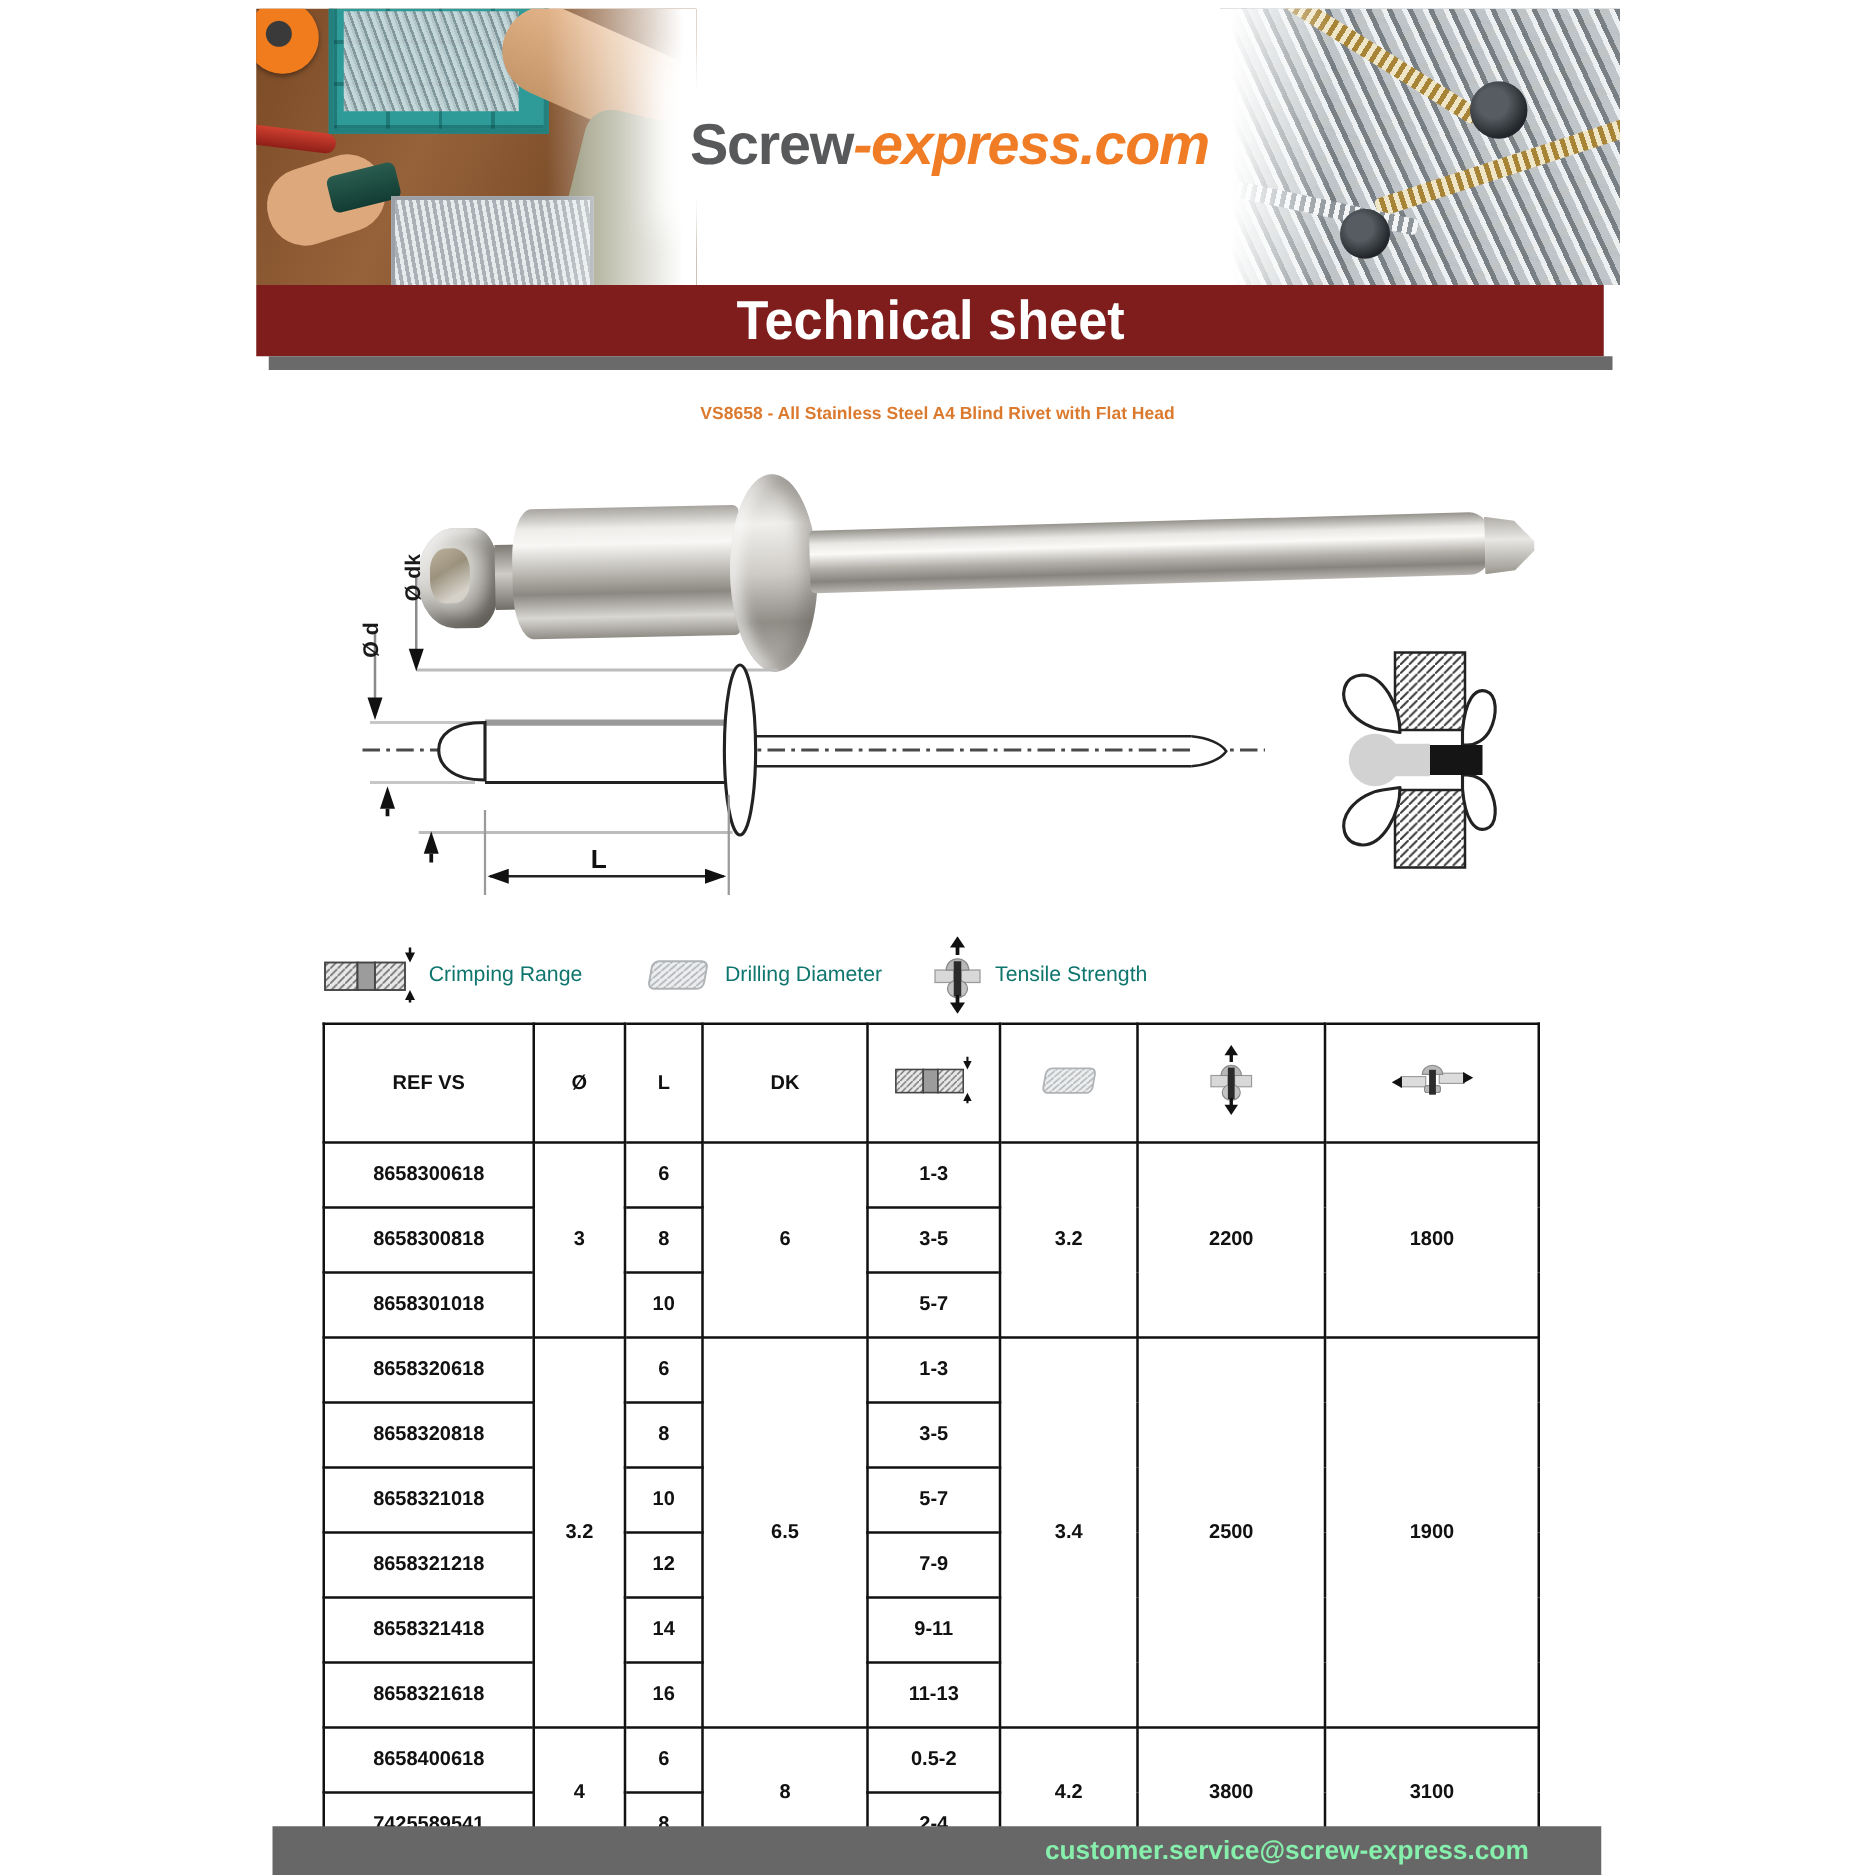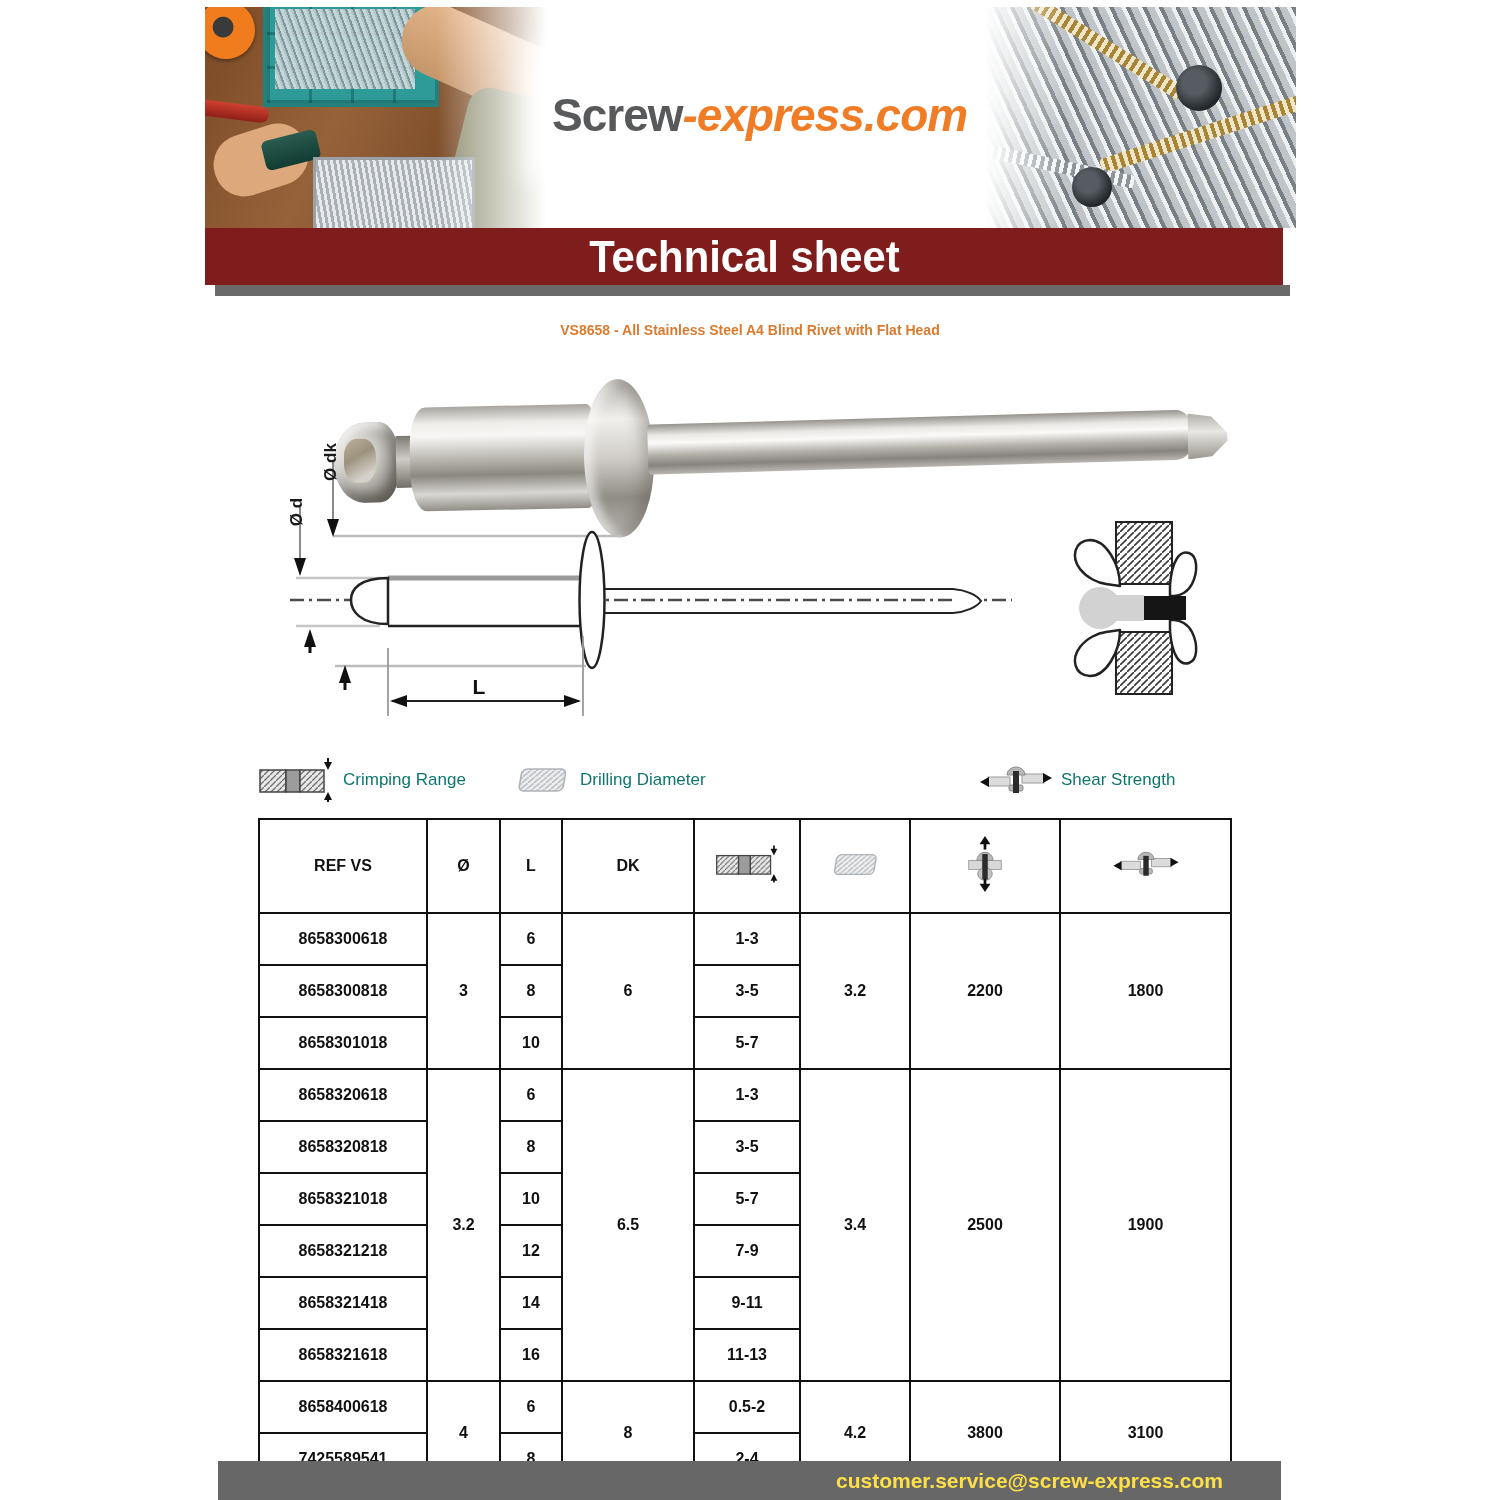--- a/index.html
+++ b/index.html
@@ -41,21 +41,21 @@
   .logo{position:absolute;left:552px;top:72px;width:410px;height:86px;display:flex;align-items:center;background:#fff;box-shadow:0 0 28px 24px #fff;}
   .logo-text{font-size:46px;font-weight:bold;letter-spacing:-1px;white-space:nowrap;}
   .logo-screw{color:#58595B;}
   .logo-express{color:#F07D26;font-style:italic;}
 
   
   .banner{position:absolute;left:205px;top:228px;width:1078px;height:57px;background:#7f1d1d;display:flex;align-items:center;justify-content:center;}
   .banner-title{color:#ffffff;font-size:44px;font-weight:bold;letter-spacing:0px;transform:scaleX(.95);}
   .accent-bar{position:absolute;left:215px;top:285px;width:1075px;height:11px;background:#6a6a6a;}
   .footer-bar{position:absolute;left:218px;top:1461px;width:1063px;height:39px;background:#676767;display:flex;align-items:center;justify-content:flex-end;padding-right:58px;box-sizing:border-box;}
-  .footer-email{color:#fde047;font-size:21px;font-weight:bold;letter-spacing:0px;}
+  .footer-email{color:#86efac;font-size:21px;font-weight:bold;letter-spacing:0px;}
 
   
   .product-title{position:absolute;left:205px;top:322px;width:1090px;text-align:center;color:#DB7A2E;font-size:14px;font-weight:bold;}
 
   
   .rivet-photo{position:absolute;left:322px;top:372px;width:912px;height:168px;transform:rotate(-1.2deg);}
   .rivet-photo div{position:absolute;}
   .rp-head{left:12px;top:42px;width:66px;height:80px;border-radius:45% 30% 30% 45%/50%;
      background:radial-gradient(ellipse at 35% 40%,#f2f1ee 0%,#c9c7c2 35%,#8d8a84 70%,#6e6b65 100%);
      box-shadow:inset -6px -8px 12px rgba(60,55,50,.5),inset 4px 6px 10px rgba(255,255,255,.8);}
@@ -225,31 +225,33 @@
     <span class="legend-label">Crimping Range</span>
   </div>
   <div class="legend-item li-2">
     <svg width="58" height="30" viewBox="0 0 58 30">
       <g transform="skewX(-10)">
           <rect x="10" y="4" width="44" height="22" rx="5" fill="url(#pat-hatch-light)" stroke="#b0b3b6" stroke-width="1.6"></rect>
         </g>
     </svg>
     <span class="legend-label">Drilling Diameter</span>
   </div>
-  <div class="legend-item li-4">
-    <svg width="72" height="42" viewBox="0 0 72 42">
-      <rect x="8" y="18" width="22" height="9" fill="#dcdcdc" stroke="#9a9a9a"></rect>
-      <rect x="42" y="15" width="22" height="9" fill="#dcdcdc" stroke="#9a9a9a"></rect>
-      <path d="M27,16 A9,8 0 0 1 45,16 Z" fill="#b8b8b8" stroke="#8a8a8a"></path>
-      <rect x="29" y="26" width="14" height="6" rx="2" fill="#b8b8b8" stroke="#8a8a8a"></rect>
-      <rect x="33" y="12" width="6" height="22" fill="#2b2b2b"></rect>
-      <polygon points="0,23 9,18 9,28" fill="#111"></polygon>
-      <polygon points="72,19 63,14 63,24" fill="#111"></polygon>
+  <div class="legend-item li-3">
+    <svg width="42" height="62" viewBox="0 0 42 62">
+      <polygon points="21,0 15,9 27,9" fill="#111"></polygon>
+        <line x1="21" y1="7" x2="21" y2="15" stroke="#111" stroke-width="3"></line>
+      <rect x="3" y="27" width="15" height="10" fill="#d8d8d8" stroke="#9a9a9a"></rect>
+      <rect x="24" y="27" width="15" height="10" fill="#d8d8d8" stroke="#9a9a9a"></rect>
+      <path d="M12,27 A9,9 0 0 1 30,27 Z" fill="#b8b8b8" stroke="#8a8a8a"></path>
+      <ellipse cx="21" cy="42" rx="8" ry="7" fill="#c4c4c4" stroke="#8a8a8a"></ellipse>
+      <rect x="18" y="20" width="6" height="28" fill="#2b2b2b"></rect>
+      <polygon points="21,62 15,53 27,53" fill="#111"></polygon>
+        <line x1="21" y1="47" x2="21" y2="55" stroke="#111" stroke-width="3"></line>
     </svg>
-    <span class="legend-label">Shear Strength</span>
+    <span class="legend-label">Tensile Strength</span>
   </div>
 
   <table class="spec-table">
     <colgroup>
       <col style="width:168px">
         <col style="width:73px">
         <col style="width:62px">
         <col style="width:132px">
       <col style="width:106px">
         <col style="width:110px">

